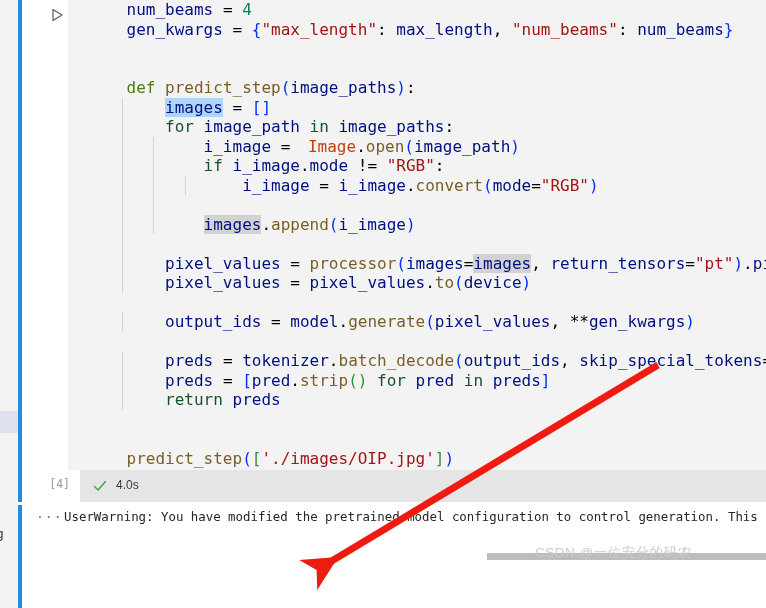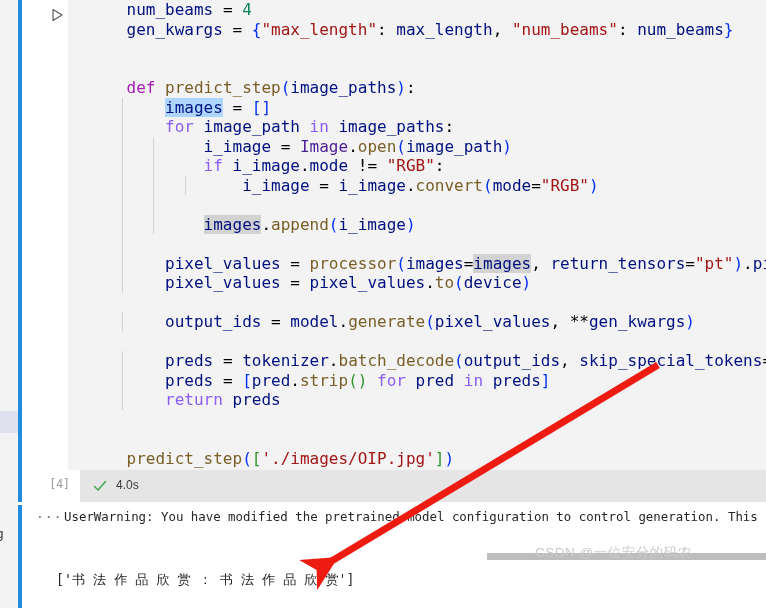--- a/index.html
+++ b/index.html
@@ -68,25 +68,25 @@
     position: absolute; left: 20px; top: 0px;
     white-space: pre;
     font-family: "DejaVu Sans Mono", "Liberation Mono", monospace;
     font-size: 16px;
     line-height: 19.5px;
     color: #212121;
   }
   .ln { height: 19.5px; position: relative; }
 
   
-  .kw   { color: #a21caf; }       
-  .kw2  { color: #8b5cf6; }       
+  .kw   { color: #4d7c0f; }       
+  .kw2  { color: #14532d; }       
   .fn   { color: #795e26; }       
   .var  { color: #001080; }       
-  .cls  { color: #4c1d95; }       
+  .cls  { color: #c2410c; margin-left: 8px; }       
   .str  { color: #a31515; }       
   .num  { color: #098658; }       
   .op   { color: #000000; }       
   .br1  { color: #0431fa; }       
   .br2  { color: #319331; }       
   .cst  { color: #0000ff; font-weight: bold; }       
   .pln  { color: #212121; }
 
   .sel-hi { background: #add6ff; }
   .occ-hi { background: #d2d2d2; }
@@ -205,21 +205,20 @@
       </svg>
     </div>
     <div id="exec-time">4.0s</div>
   </div>
 </div>
 
 <div id="output-area">
   <div id="out-dots">···</div>
   <div id="warning-line">UserWarning: You have modified the pretrained model configuration to control generation. This</div>
   <div id="hscrollbar"></div>
-  <div id="result-line">['书 法 作 品 欣 赏 ： 书 法 作 品 欣 赏']</div>
 </div>
 
 <div id="watermark">CSDN @一位安分的码农</div>
 
 <svg id="annotation-arrow">
   <defs>
     <marker id="arrowhead" markerWidth="5" markerHeight="5" refX="2.2" refY="2.5" orient="auto">
       <path d="M5,0 L0,2.5 L5,5 L3.6,2.5 Z" fill="#ee1b11"></path>
     </marker>
   </defs>

